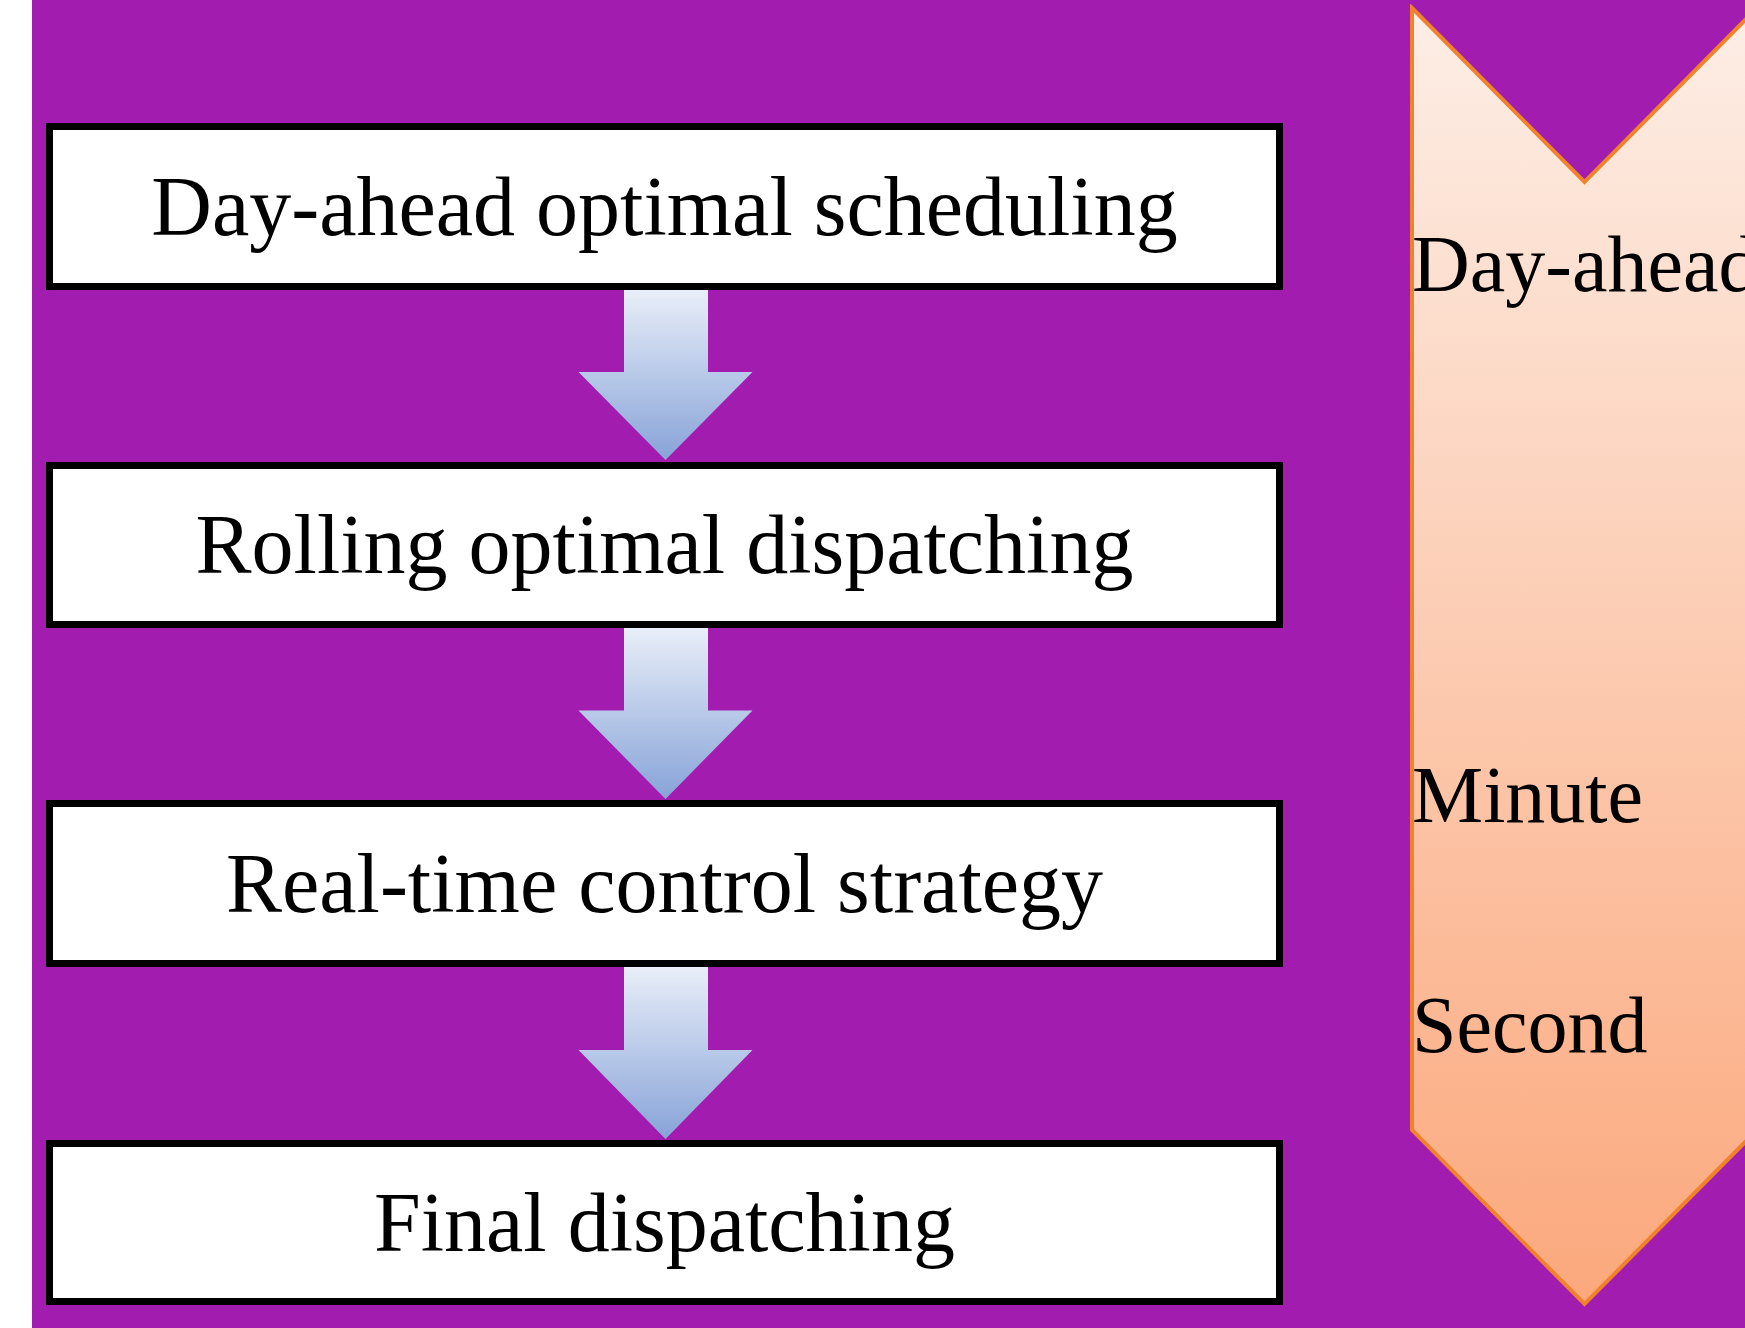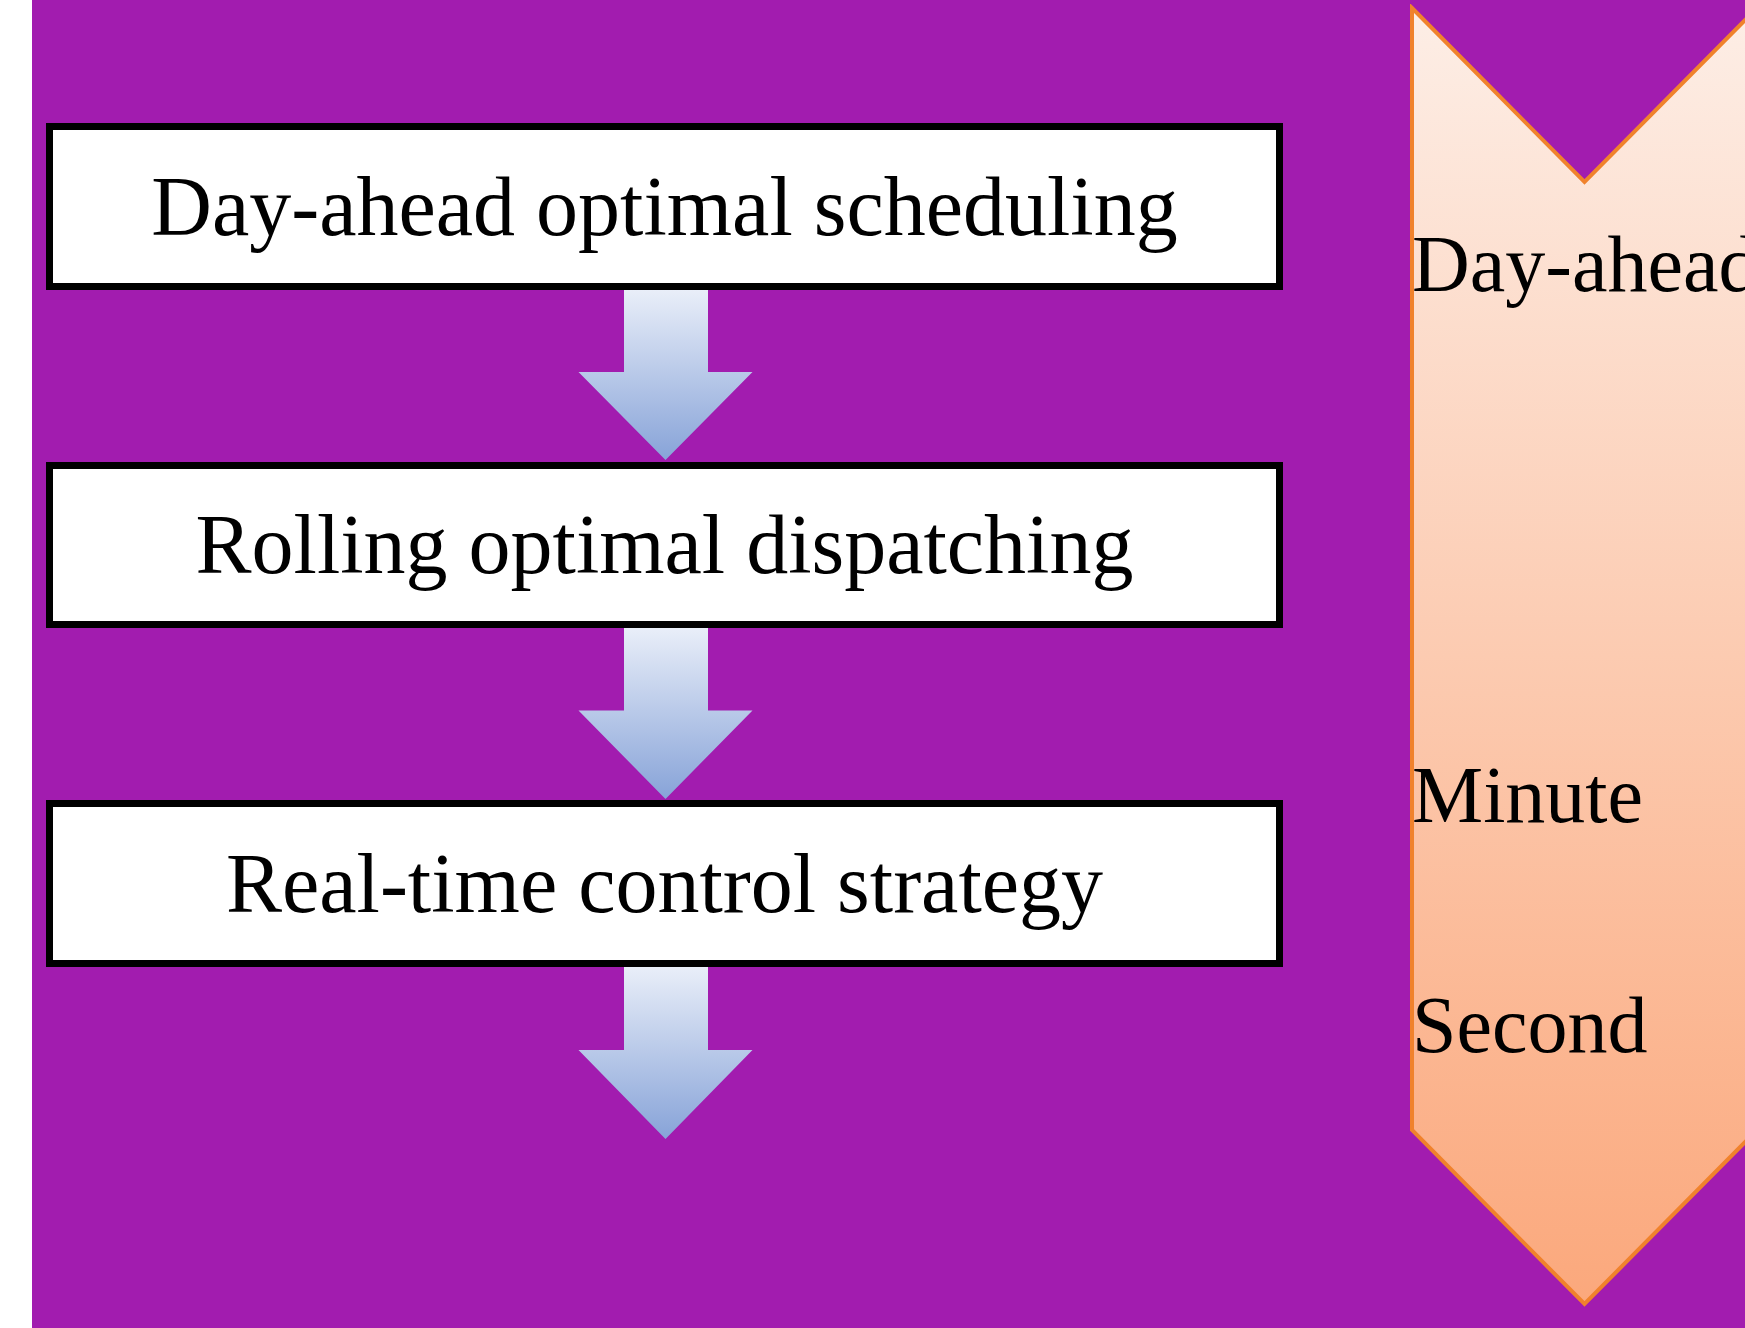--- a/index.html
+++ b/index.html
@@ -80,20 +80,23 @@
   </div>
 
   <div class="flow-box" id="box-2">
     <span>Rolling optimal dispatching</span>
   </div>
 
   <div class="flow-box" id="box-3">
     <span>Real-time control strategy</span>
   </div>
 
+  <div class="flow-box" id="box-4">
+    <span>Final dispatching</span>
+  </div>
 
   <svg class="down-arrow" id="arrow-1" viewBox="0 0 175 170" preserveAspectRatio="none">
     <defs>
       <linearGradient id="blueGrad1" x1="0" y1="0" x2="0" y2="1">
         <stop offset="0" stop-color="#EAEFF9"></stop>
         <stop offset="1" stop-color="#87A3D8"></stop>
       </linearGradient>
     </defs>
     <polygon points="46,0 130,0 130,83 174.5,83 87.5,170 0.5,83 46,83" fill="url(#blueGrad1)"></polygon>
   </svg>

